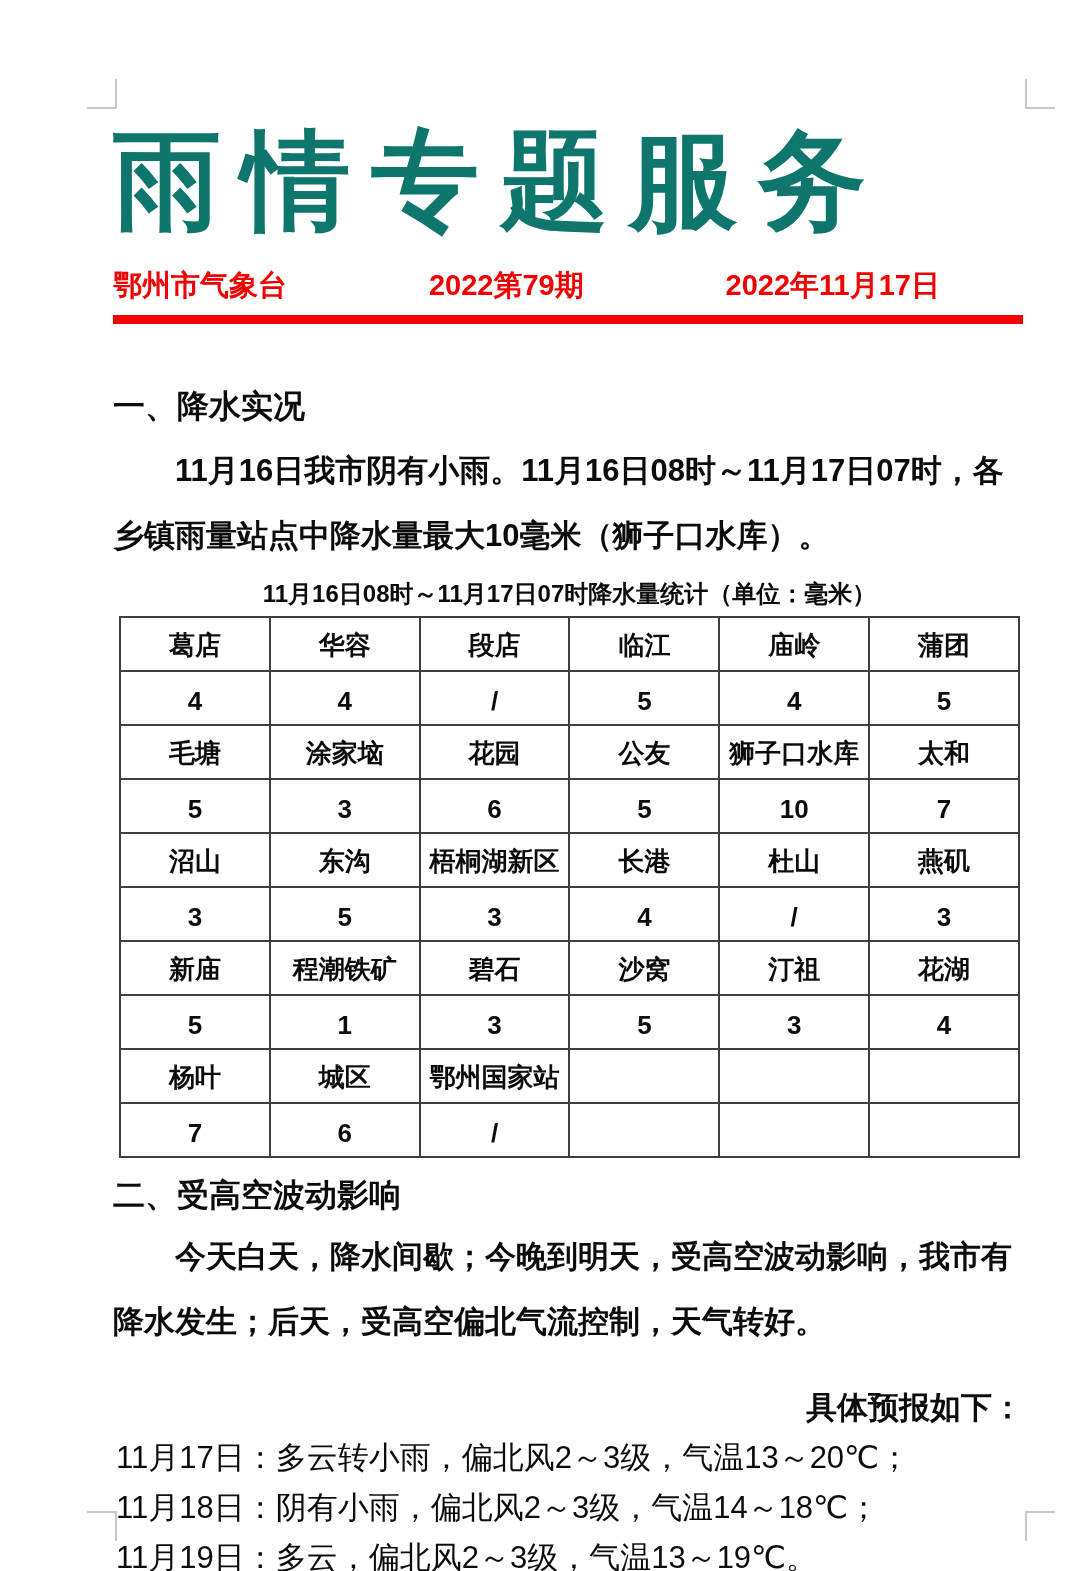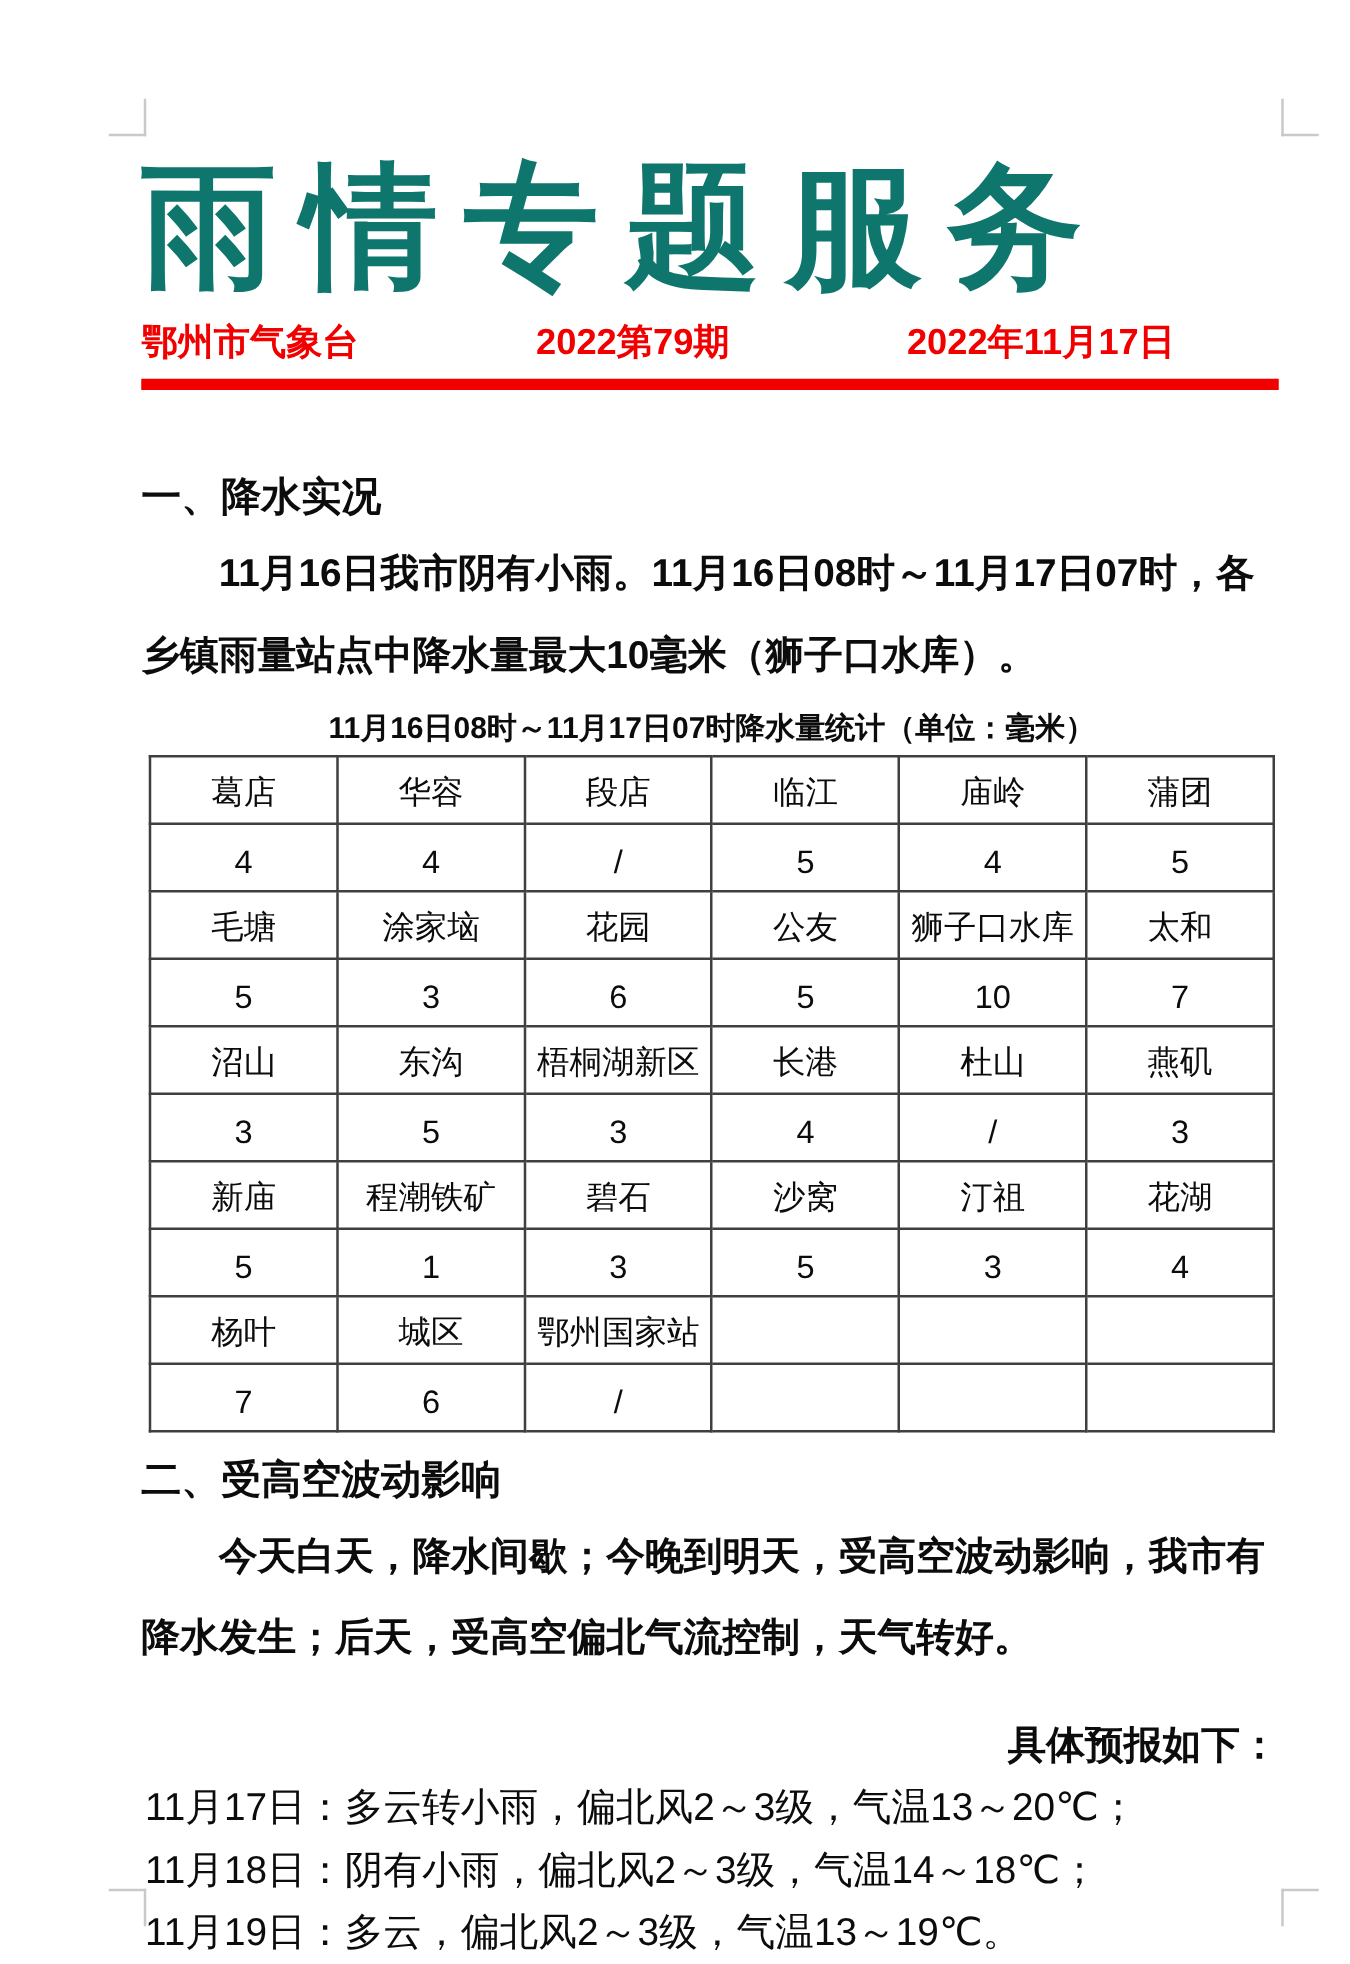--- a/index.html
+++ b/index.html
@@ -44,38 +44,38 @@
     font-size: 108px;
     line-height: 1.2;
     font-weight: bold;
     letter-spacing: 21px;
     white-space: nowrap;
   }
   .meta-row {
     display: flex;
     justify-content: space-between;
     width: 827px;
-    margin-top: 8px;
+    margin-top: 20px;
     color: #f20000;
     font-size: 29px;
     font-weight: bold;
   }
   .red-rule {
     width: 910px;
     height: 9px;
     background: #f20000;
     margin-top: 9px;
   }
   h2.sec-heading {
     font-size: 32px;
     font-weight: bold;
     margin: 0;
     line-height: 1.2;
   }
-  #sec1-heading { margin-top: 66px; }
+  #sec1-heading { margin-top: 66px; font-family: Liberation Mono, monospace; }
   #sec2-heading { margin-top: 18px; }
   p.para {
     font-size: 31px;
     font-weight: bold;
     line-height: 65px;
     margin: 10px 0 0 0;
     text-indent: 2em;
   }
   .table-caption {
     width: 901px;
@@ -90,21 +90,21 @@
     border-collapse: collapse;
     table-layout: fixed;
   }
   table.rain td {
     border: 2px solid #3f3f3f;
     height: 45px;
     text-align: center;
     vertical-align: bottom;
     padding: 0 2px 7px 2px;
     font-size: 26px;
-    font-weight: normal;
+    font-weight: bold;
     overflow: hidden;
     white-space: nowrap;
   }
   p.intro {
     font-size: 31px;
     font-weight: bold;
     line-height: 47px;
     margin: 30px 0 0 0;
     text-align: right;
   }

